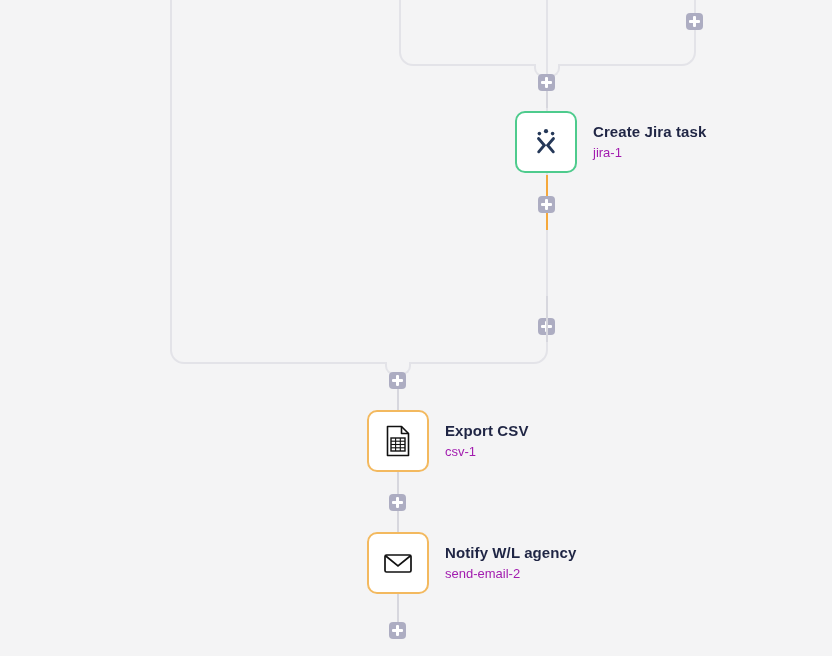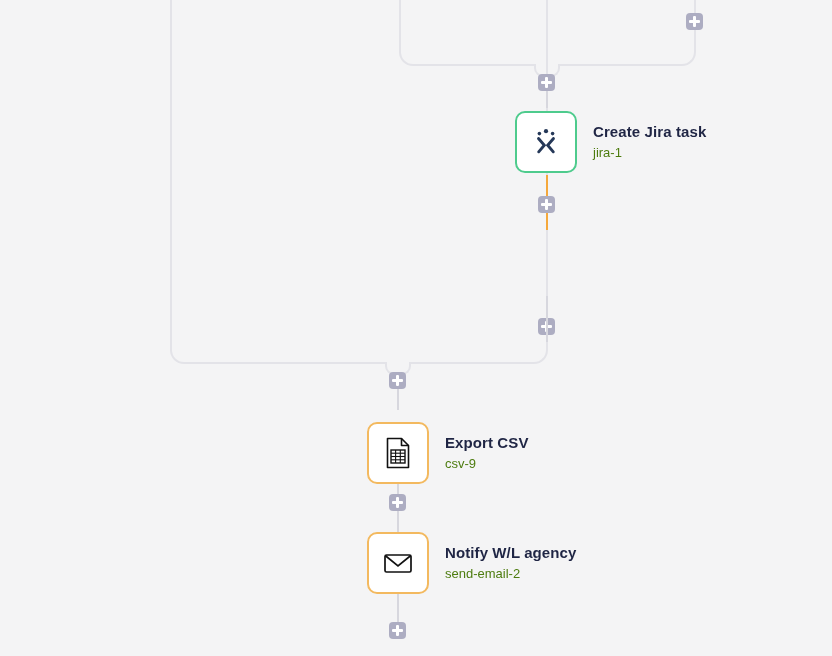--- a/index.html
+++ b/index.html
@@ -117,21 +117,21 @@
     white-space: nowrap;
   }
   .node-title {
     font-size: 15px;
     font-weight: bold;
     color: #1f2544;
     letter-spacing: .1px;
   }
   .node-sub {
     font-size: 13px;
-    color: #4d7c0f;
+    color: #a21caf;
     margin-top: 5px;
   }
 </style>
 </head>
 <body>
 
 <div id="canvas">
 
   <div class="frame inner"></div>
   <div class="notch" style="left:534px; top:64px;"></div>
@@ -192,36 +192,36 @@
         </g>
       </svg>
     </div>
     <div class="node-labels">
       <div class="node-title">Create Jira task</div>
       <div class="node-sub">jira-1</div>
     </div>
   </div>
 
 
-  <div class="node" style="left:367px; top:422px;">
+  <div class="node" style="left:367px; top:410px;">
     <div class="node-box">
       <svg width="34" height="34" viewBox="0 0 34 34">
         <path d="M6.5 2.5 H20.5 L27.5 9.5 V31.5 H6.5 Z" fill="#ffffff" stroke="#111111" stroke-width="1.6" stroke-linejoin="round"></path>
         <path d="M20.5 2.5 V9.5 H27.5" fill="none" stroke="#111111" stroke-width="1.6" stroke-linejoin="round"></path>
         <rect x="10" y="14" width="14" height="13" fill="none" stroke="#111111" stroke-width="1.4"></rect>
         <line x1="10" y1="17.2" x2="24" y2="17.2" stroke="#111111" stroke-width="1.1"></line>
         <line x1="10" y1="20.5" x2="24" y2="20.5" stroke="#111111" stroke-width="1.1"></line>
         <line x1="10" y1="23.8" x2="24" y2="23.8" stroke="#111111" stroke-width="1.1"></line>
         <line x1="14.6" y1="14" x2="14.6" y2="27" stroke="#111111" stroke-width="1.1"></line>
         <line x1="19.3" y1="14" x2="19.3" y2="27" stroke="#111111" stroke-width="1.1"></line>
       </svg>
     </div>
     <div class="node-labels">
       <div class="node-title">Export CSV</div>
-      <div class="node-sub">csv-9</div>
+      <div class="node-sub">csv-1</div>
     </div>
   </div>
 
   <div class="node" style="left:367px; top:532px;">
     <div class="node-box">
       <svg width="34" height="34" viewBox="0 0 34 34">
         <rect x="4" y="9" width="26" height="17" rx="1.5" fill="#ffffff" stroke="#111111" stroke-width="1.7"></rect>
         <path d="M4.8 10 L17 20 L29.2 10" fill="none" stroke="#111111" stroke-width="1.7" stroke-linecap="round"></path>
       </svg>
     </div>

